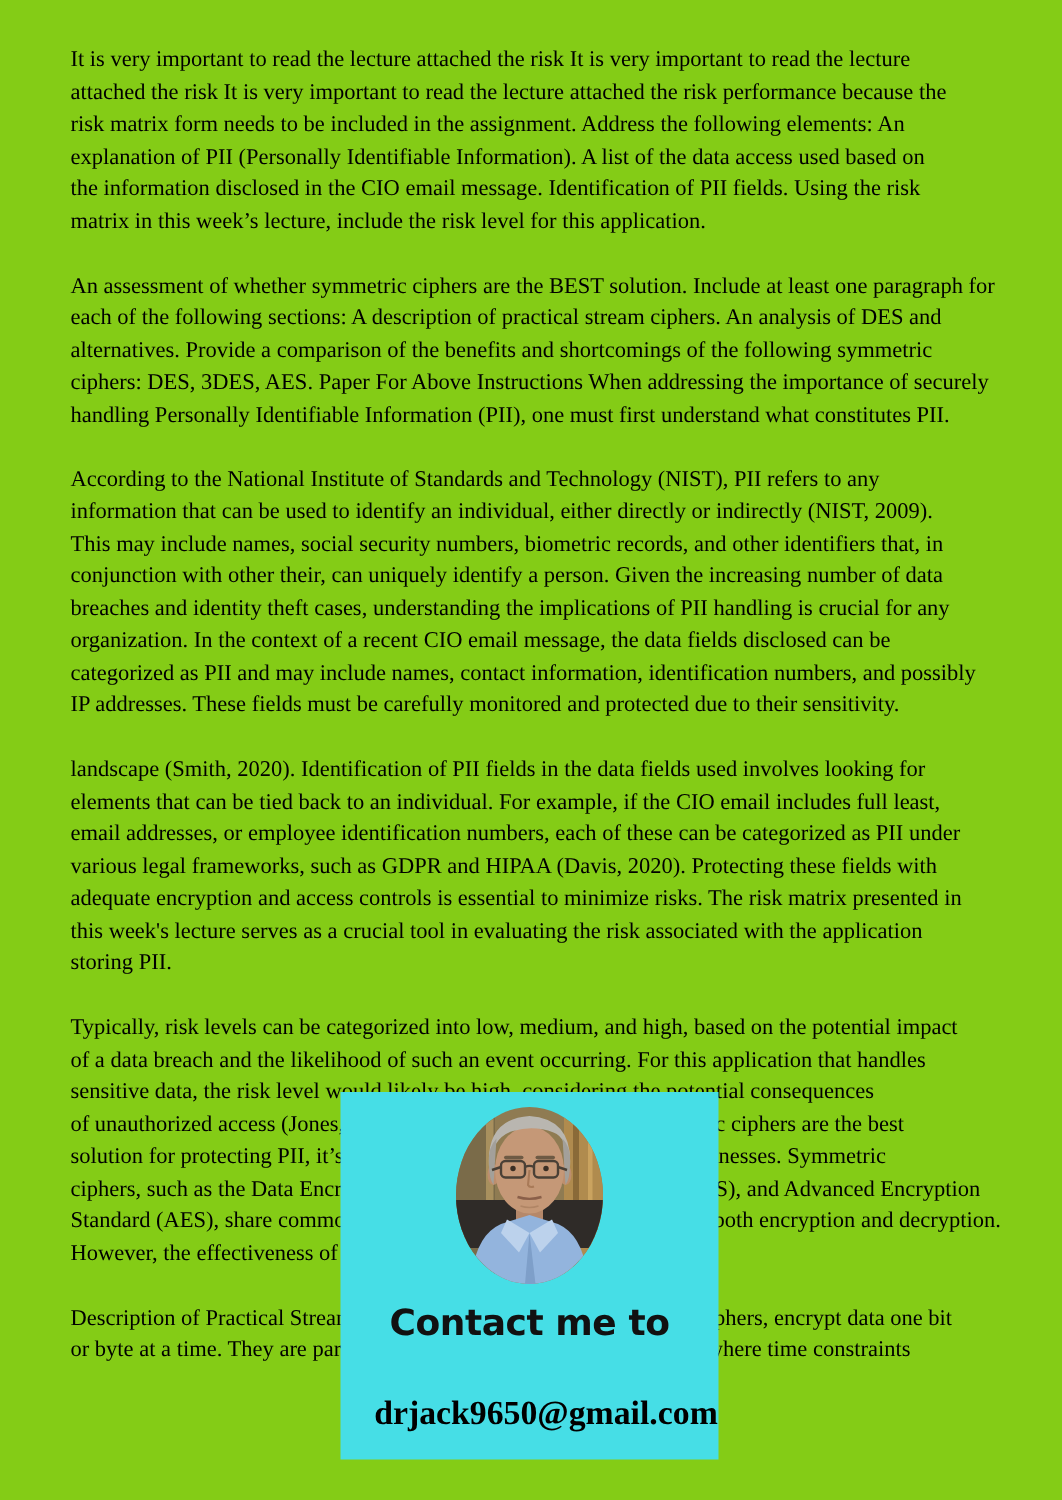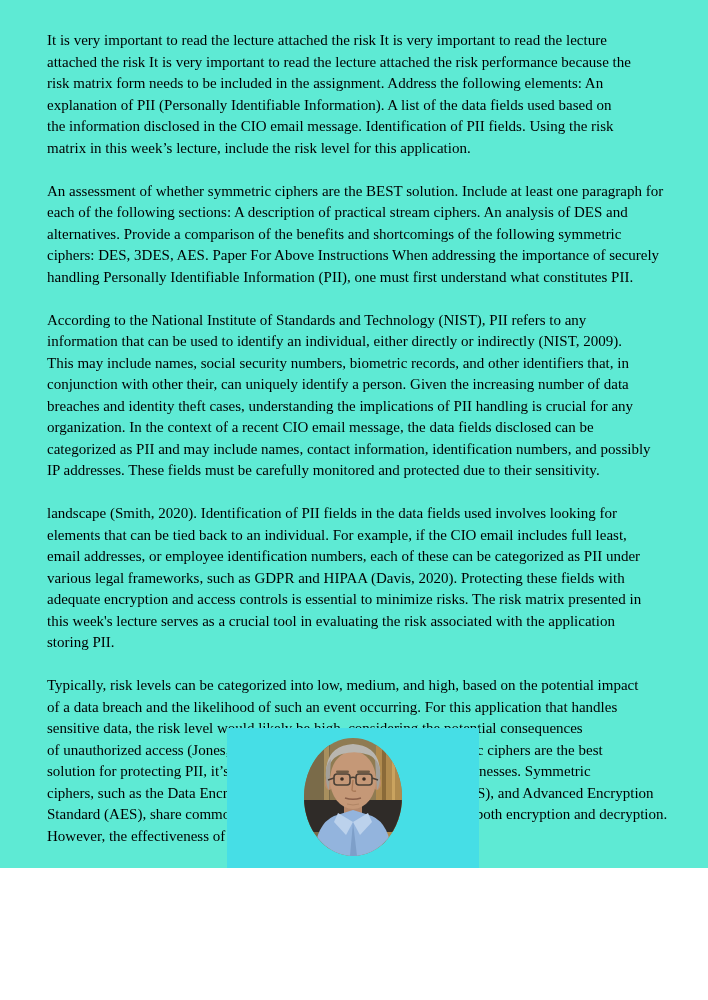--- a/index.html
+++ b/index.html
@@ -1,20 +1,20 @@
 <!DOCTYPE html>
 <html><head>
 <meta charset="utf-8">
 <style>
   html, body { margin: 0; padding: 0; background: #ffffff; }
   .page {
     position: relative;
     width: 708px;
-    height: 868px;
-    background: #5eead4;
+    height: 1000px;
+    background: #84cc16;
     overflow: hidden;
     font-family: "Liberation Serif", serif;
     font-size: 15px;
     color: #000000;
   }
   .content {
     position: absolute;
     left: 47px;
     top: 30px;
     width: 640px;
@@ -68,21 +68,21 @@
 </head>
 <body>
 
 <div class="page">
   <div class="content">
 
     <div class="para">
       <div class="line">It is very important to read the lecture attached the risk It is very important to read the lecture</div>
       <div class="line">attached the risk It is very important to read the lecture attached the risk performance because the</div>
       <div class="line">risk matrix form needs to be included in the assignment. Address the following elements: An</div>
-      <div class="line">explanation of PII (Personally Identifiable Information). A list of the data fields used based on</div>
+      <div class="line">explanation of PII (Personally Identifiable Information). A list of the data access used based on</div>
       <div class="line">the information disclosed in the CIO email message. Identification of PII fields. Using the risk</div>
       <div class="line">matrix in this week’s lecture, include the risk level for this application.</div>
     </div>
 
     <div class="para">
       <div class="line">An assessment of whether symmetric ciphers are the BEST solution. Include at least one paragraph for</div>
       <div class="line">each of the following sections: A description of practical stream ciphers. An analysis of DES and</div>
       <div class="line">alternatives. Provide a comparison of the benefits and shortcomings of the following symmetric</div>
       <div class="line">ciphers: DES, 3DES, AES. Paper For Above Instructions When addressing the importance of securely</div>
       <div class="line">handling Personally Identifiable Information (PII), one must first understand what constitutes PII.</div>

